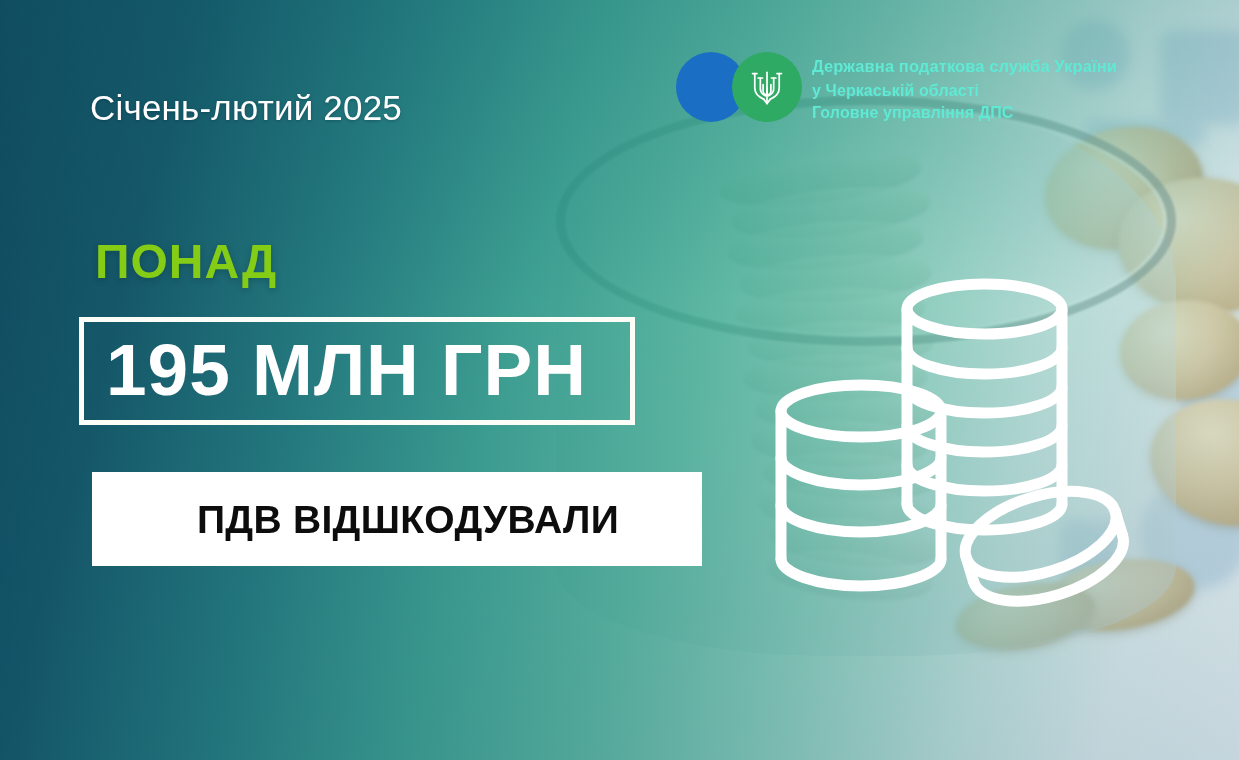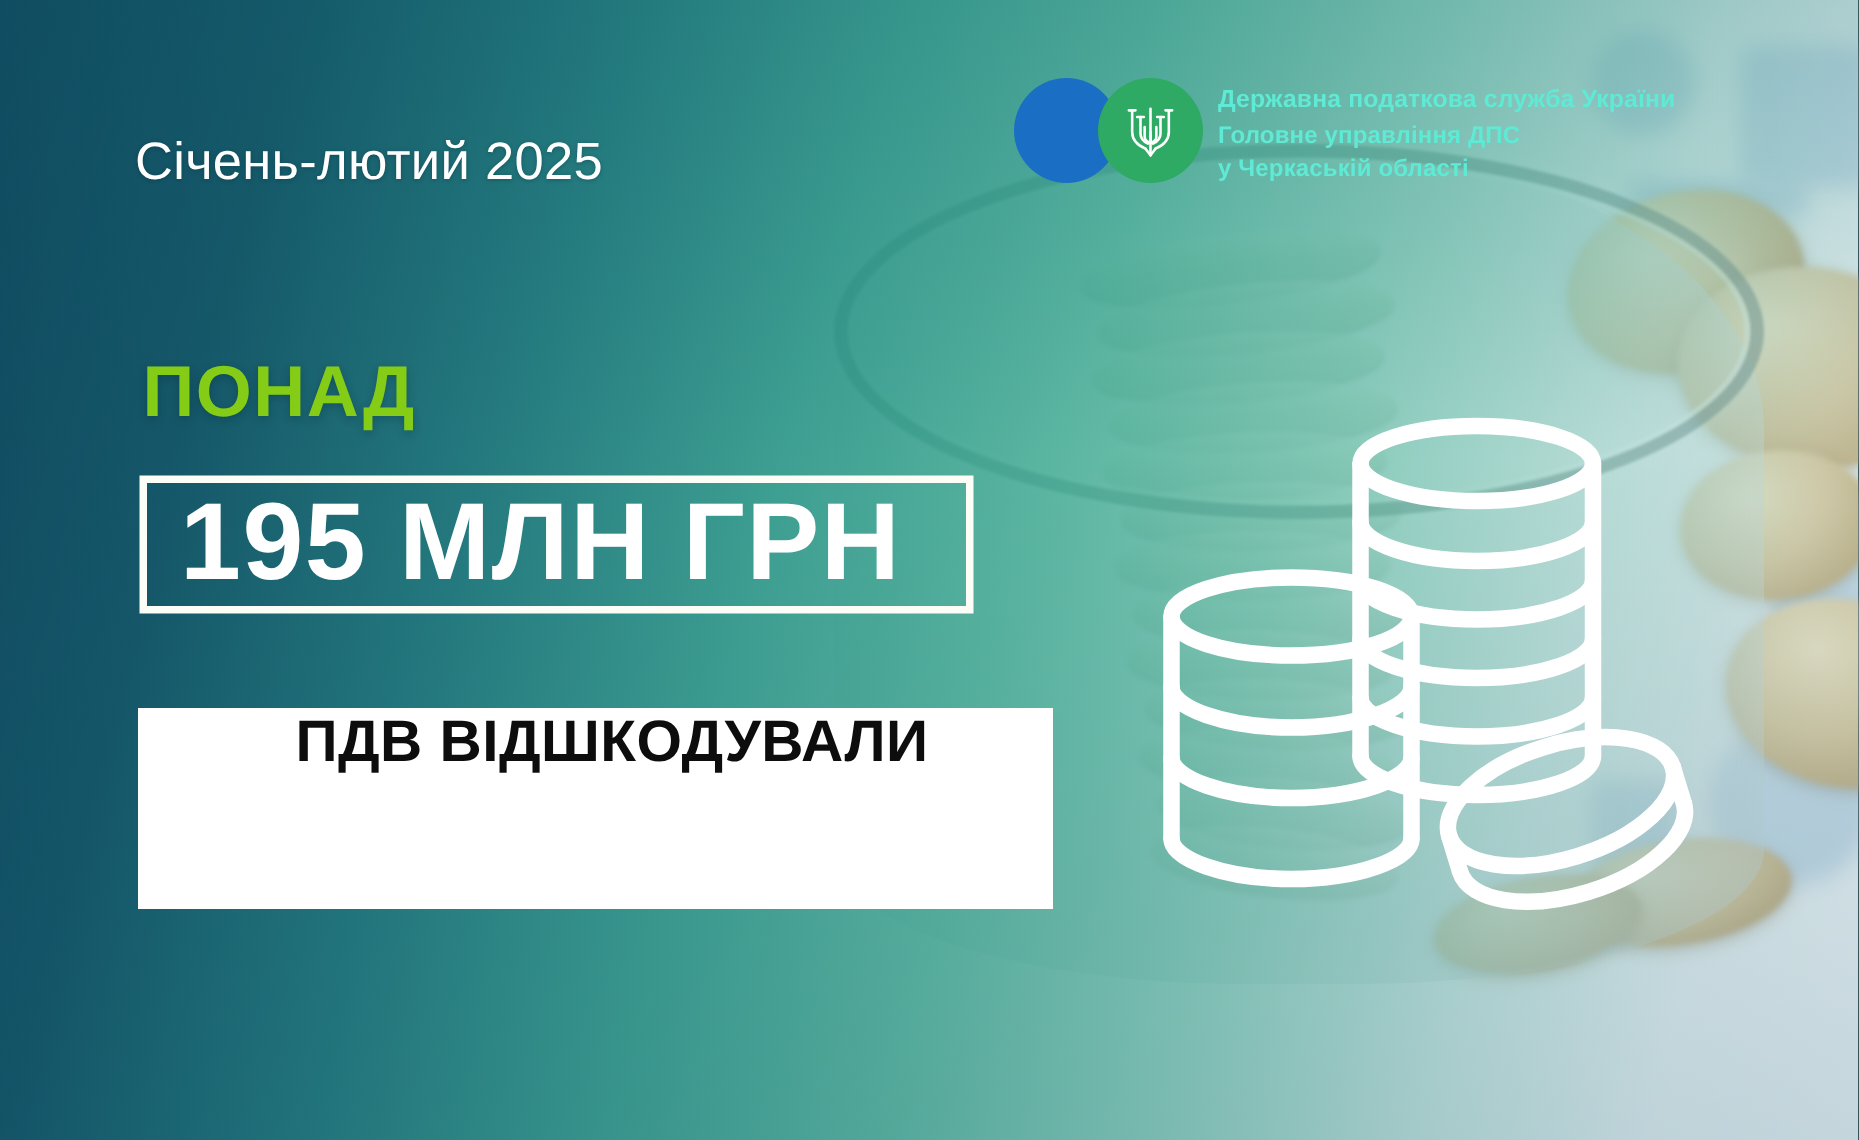--- a/index.html
+++ b/index.html
@@ -138,39 +138,40 @@
   }
 
   
   .ponad {
     position:absolute; left:95px; top:226px;
     color:#84cc16; font-size:48px; font-weight:bold;
     letter-spacing:1px; line-height:72px;
     text-shadow:0 2px 6px rgba(0,40,50,.3);
   }
   .amount-box {
-    position:absolute; left:93px; top:317px;
-    width:556px; height:92px;
+    position:absolute; left:79px; top:317px;
+    width:556px; height:108px;
     border:5px solid #fdfdf8;
     display:flex; align-items:center;
   }
   .amount-box .amount {
     color:#fff; font-size:73px; font-weight:bold;
     letter-spacing:1px; line-height:73px;
     padding-left:22px; margin-top:-4px;
     white-space:nowrap;
   }
 
   
   .caption-box {
     position:absolute; left:92px; top:472px;
-    width:610px; height:134px;
+    width:610px; height:94px;
     background:#fff;
     display:flex; flex-direction:row; justify-content:center;
     padding-left:22px;
+    align-items:center;
   }
   .caption-line {
     color:#0d0d0d; font-size:39px; font-weight:bold;
     line-height:45px; letter-spacing:.3px; white-space:nowrap;
   }
 
   
   .coins-icon { position:absolute; left:755px; top:262px; width:420px; height:350px; }
 </style>
 </head>
@@ -230,22 +231,22 @@
           <path d="M18 18 L18 38 C18 45 23 48 27 50"></path>
           <path d="M42 18 L42 38 C42 45 37 48 33 50"></path>
           <path d="M23 30 L23 42 C23 46 26 48 30 49 C34 48 37 46 37 42 L37 30"></path>
           <path d="M30 36 L30 49"></path>
           <path d="M4 10 L12 10 M48 10 L56 10 M14 18 L22 18 M38 18 L46 18"></path>
         </g>
       </svg>
     </div>
     <div class="logo-text">
       <div class="logo-line l1">Державна податкова служба України</div>
+      <div class="logo-line l3">у Черкаській області</div>
       <div class="logo-line l2">Головне управління ДПС</div>
-      <div class="logo-line l3">у Черкаській області</div>
     </div>
   </div>
 
   <div class="period">Січень-лютий 2025</div>
 
   <div class="ponad">ПОНАД</div>
 
   <div class="amount-box">
     <div class="amount">195 МЛН ГРН</div>
   </div>

